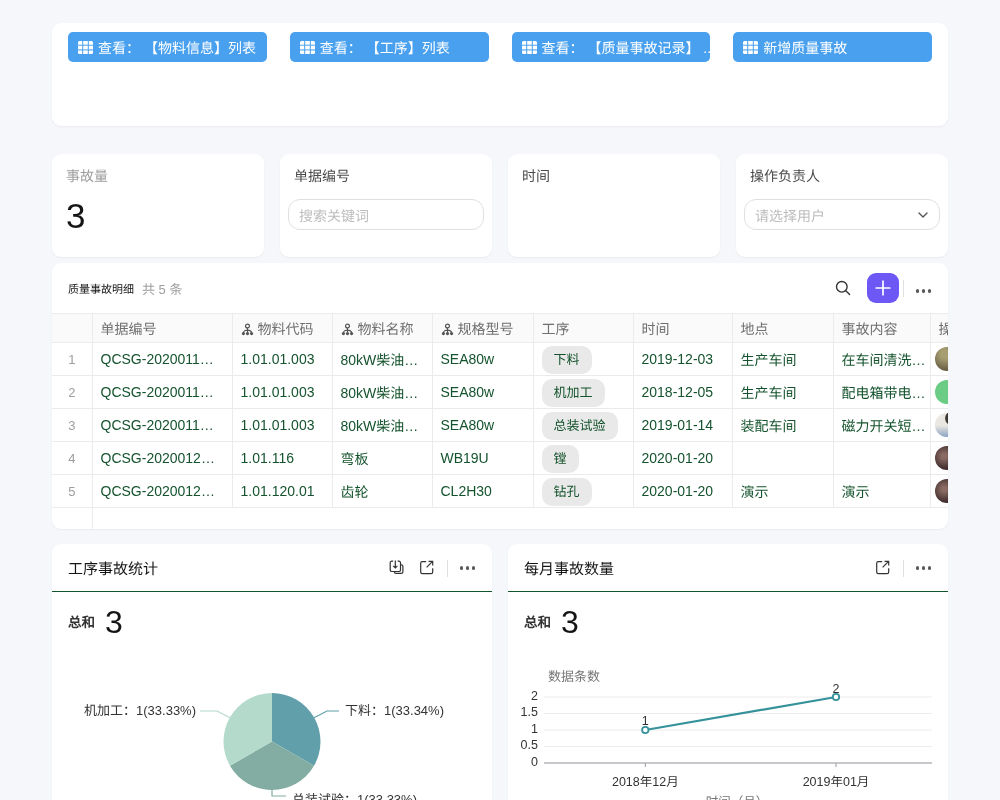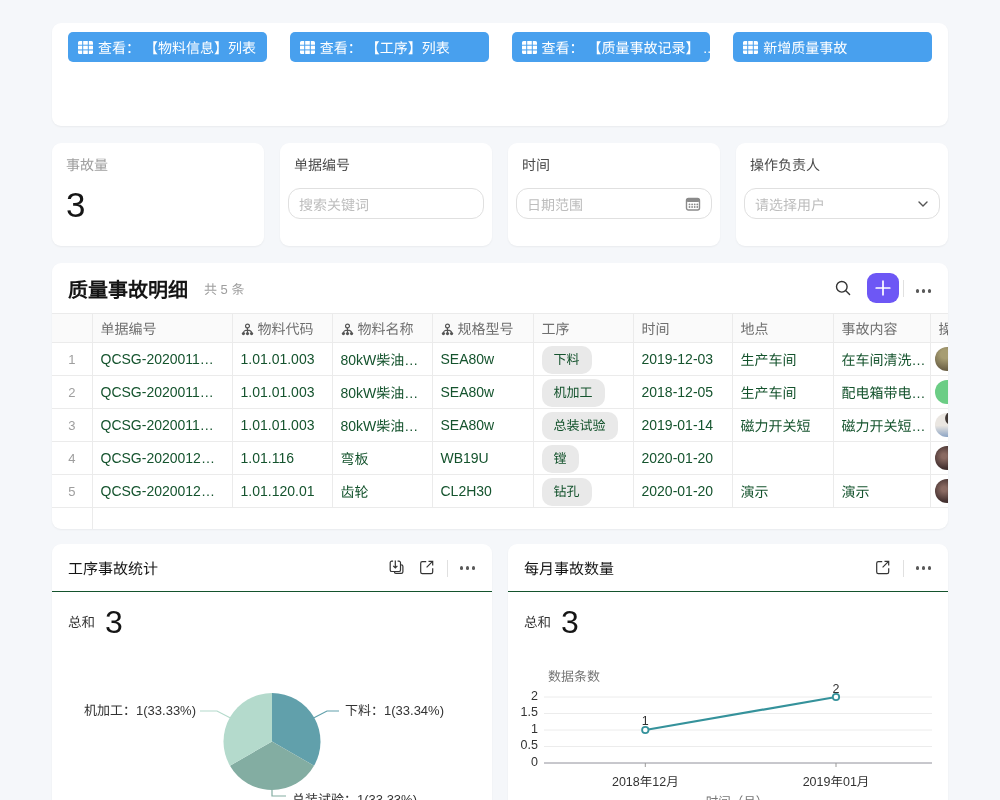--- a/index.html
+++ b/index.html
@@ -9,33 +9,33 @@
 .card { position:absolute; background:#fff; border-radius:9px; box-shadow:0 1px 2px rgba(0,0,0,0.05); }
 
 
 #cardA { left:52px; top:23px; width:896px; height:103px; }
 #cardA .hd { height:49px; display:flex; align-items:center; padding:0 16px; border-bottom:1px solid #eaeaea; font-size:15px; font-weight:500; color:#151515; }
 #cardA .btns { display:flex; gap:23px; padding:9px 16px 0; }
 .qbtn { flex:1; height:30px; background:#48a0ee; border-radius:5px; color:#fff; font-size:14px; display:flex; align-items:center; justify-content:flex-start; padding-left:10px; gap:5px; white-space:nowrap; overflow:hidden; }
 .gridicon { width:15px; height:13px; flex:0 0 auto; }
 
 
-.fcard { top:143px; height:103px; width:212px; }
+.fcard { top:154px; height:103px; width:212px; }
 #f1 { left:52px; } #f2 { left:280px; } #f3 { left:508px; } #f4 { left:736px; }
 .fcard .inner { padding:12px 8px 0; }
 .flbl { font-size:14px; line-height:20px; color:#4a4a4a; margin:0 0 0 6px; }
 .flbl.gray { color:#9e9e9e; }
 .bignum { font-size:35px; line-height:35px; color:#151515; margin:12px 0 0 6px; letter-spacing:0; }
 .finput { margin-top:13px; height:31px; border:1px solid #e0e0e0; border-radius:12px; display:flex; align-items:center; padding:0 10px; font-size:14px; color:#bdbdbd; justify-content:space-between; }
 
 
 #cardB { left:52px; top:263px; width:896px; height:266px; overflow:hidden; }
 #cardB .hd { position:relative; height:50px; display:flex; align-items:center; padding:0 16px; }
-#cardB .hd .title { font-size:20px; font-weight:700; }
-#cardB .hd .count { font-size:13px; color:#9e9e9e; margin-left:16px; }
+#cardB .hd .title { font-size:11px; font-weight:400; }
+#cardB .hd .count { font-size:13px; color:#9e9e9e; margin-left:8px; }
 .plusbtn { position:absolute; right:49px; top:10px; width:32px; height:30px; background:#6d57f5; border-radius:9px; display:flex; align-items:center; justify-content:center; }
 .srchicon { position:absolute; right:97px; top:17px; }
 .vdiv { position:absolute; right:44px; top:9px; width:1px; height:17px; background:#e0e0e0; margin-top:8px; }
 .hd-dots { position:absolute; right:17px; display:flex; gap:2.5px; }
 .hd-dots i { width:3.5px; height:3.5px; border-radius:50%; background:#595959; }
 table.grid { border-collapse:collapse; width:100%; table-layout:fixed; font-size:14px; }
 table.grid th, table.grid td { border:1px solid #ebebeb; height:33px; padding:0 8px; overflow:hidden; white-space:nowrap; font-weight:400; text-align:left; }
 table.grid tr.head th { background:#fafafa; color:#707070; height:29px; font-size:14px; }
 table.grid .rn { text-align:center; color:#9e9e9e; font-size:13px; padding:0; }
 table.grid td { color:#14532d; }
@@ -48,21 +48,21 @@
 .ava { width:24px; height:24px; border-radius:50%; display:inline-block; vertical-align:middle; }
 
 
 #cardC { left:52px; top:544px; width:440px; height:270px; }
 #cardD { left:508px; top:544px; width:440px; height:270px; }
 .chd { position:relative; height:48px; display:flex; align-items:center; padding:0 16px; border-bottom:1px solid #14532d; }
 .chd .title { font-size:15px; font-weight:500; }
 .cicon { position:absolute; top:16px; width:15px; height:15px; }
 .chd .vdiv { top:8px; }
 .chd .hd-dots { top:22px; }
-.sl { position:absolute; left:16px; top:72px; font-size:13.5px; line-height:14px; color:#333; }
+.sl { position:absolute; left:16px; top:72px; font-size:13.5px; line-height:14px; color:#333;font-weight:bold; }
 .sv { position:absolute; left:53px; top:62px; font-size:32px; line-height:32px; color:#151515; }
 .chart-svg { position:absolute; left:0; top:90px; }
 </style>
 </head>
 <body>
 <div class="stage">
 
   <div class="card" id="cardA">
     <div class="btns">
       <div class="qbtn">
@@ -140,37 +140,20 @@
   </div>
   <div class="card fcard" id="f2">
     <div class="inner">
       <div class="flbl">单据编号</div>
       <div class="finput">搜索关键词</div>
     </div>
   </div>
   <div class="card fcard" id="f3">
     <div class="inner">
       <div class="flbl">时间</div>
-      <div class="finput">
-          <span>日期范围</span>
-          <svg width="16" height="16" viewBox="0 0 16 16">
-            <rect x="1.5" y="2.5" width="13" height="11.5" rx="2" fill="#fff" stroke="#8a8a8a" stroke-width="1.4"></rect>
-            <rect x="1.5" y="2.5" width="13" height="3.6" rx="1.6" fill="#8a8a8a"></rect>
-            <g fill="#8a8a8a">
-              <circle cx="4.5" cy="8.4" r="0.9"></circle>
-              <circle cx="7.1" cy="8.4" r="0.9"></circle>
-              <circle cx="9.7" cy="8.4" r="0.9"></circle>
-              <circle cx="12.3" cy="8.4" r="0.9"></circle>
-              <circle cx="4.5" cy="11" r="0.9"></circle>
-              <circle cx="7.1" cy="11" r="0.9"></circle>
-              <circle cx="9.7" cy="11" r="0.9"></circle>
-              <circle cx="12.3" cy="11" r="0.9"></circle>
-            </g>
-          </svg>
-        </div>
     </div>
   </div>
   <div class="card fcard" id="f4">
     <div class="inner">
       <div class="flbl">操作负责人</div>
       <div class="finput">
           <span>请选择用户</span>
           <svg width="12" height="12" viewBox="0 0 12 12">
             <path d="M2 4l4 4 4-4" fill="none" stroke="#555" stroke-width="1.4" stroke-linecap="round" stroke-linejoin="round"></path>
           </svg>
@@ -267,21 +250,21 @@
             <td style="padding:0 0 0 4px"><span class="ava" style="background:#6bcd85"></span></td>
           </tr>
       <tr>
             <td class="rn">3</td>
             <td>QCSG-2020011…</td>
             <td>1.01.01.003</td>
             <td>80kW柴油…</td>
             <td>SEA80w</td>
             <td><span class="tag">总装试验</span></td>
             <td>2019-01-14</td>
-            <td>磁力开关短</td>
+            <td>装配车间</td>
             <td>磁力开关短…</td>
             <td style="padding:0 0 0 4px"><span class="ava" style="background:radial-gradient(circle at 72% 22%, #3f3733 26%, rgba(0,0,0,0) 30%),linear-gradient(180deg,#eae6e1 52%,#8aa3c4)"></span></td>
           </tr>
       <tr>
             <td class="rn">4</td>
             <td>QCSG-2020012…</td>
             <td>1.01.116</td>
             <td>弯板</td>
             <td>WB19U</td>
             <td><span class="tag">镗</span></td>

